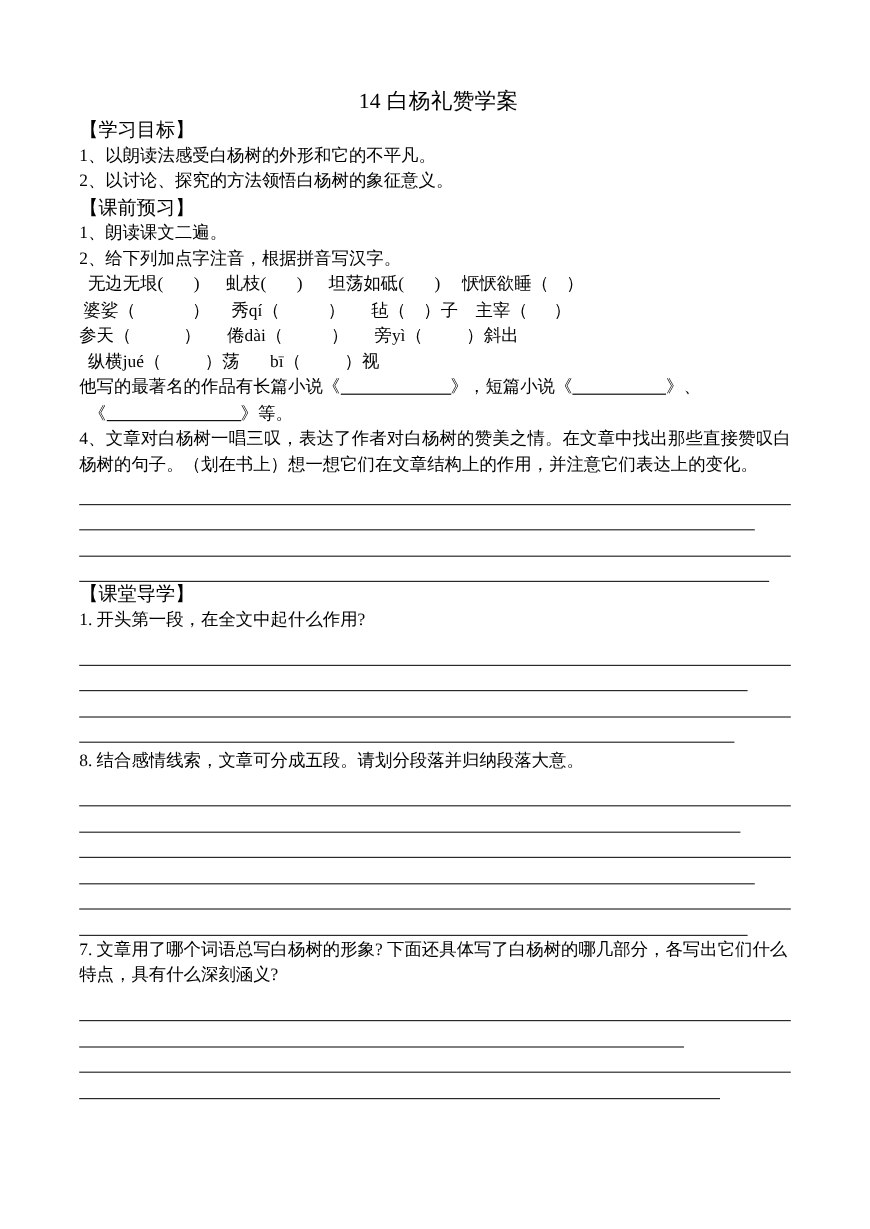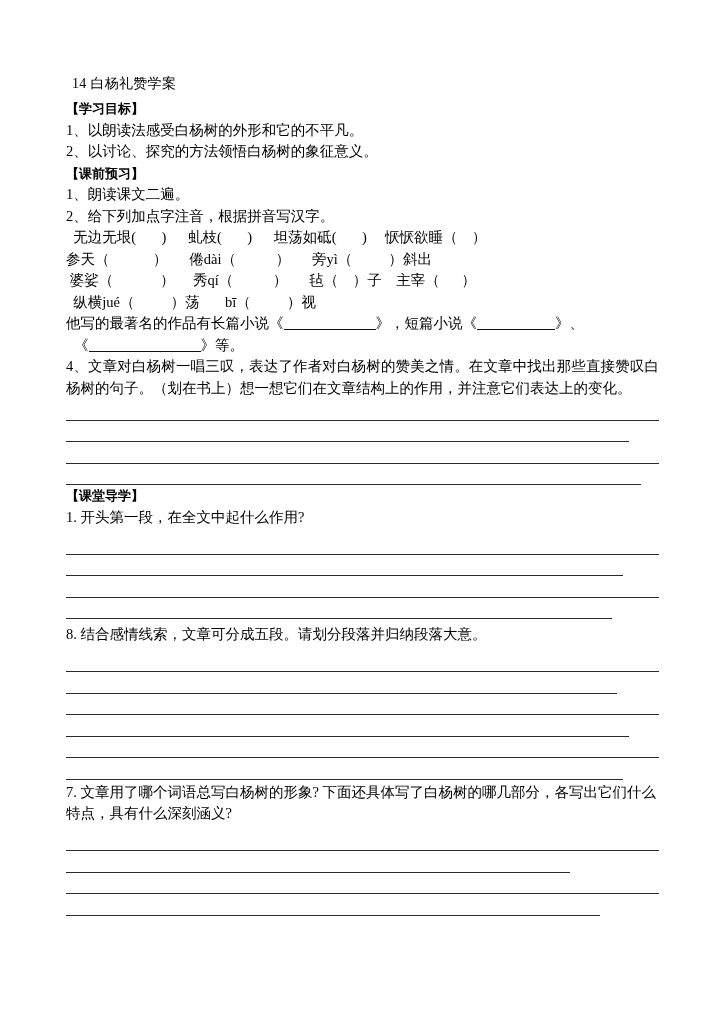--- a/index.html
+++ b/index.html
@@ -16,43 +16,43 @@
     overflow: hidden;
   }
   .page {
     width: 725px;
     height: 1024px;
     box-sizing: border-box;
     padding: 74px 66px 0 66px;
     position: relative;
   }
   .doc-title {
-    text-align: left;
-    font-size: 14px;
+    text-align: center;
+    font-size: 18px;
     line-height: 20px;
     margin: 0 0 4px 0;
     letter-spacing: 0.3px;
     padding-left: 6px;
   }
   .line {
     font-size: 14.5px;
     line-height: 21.5px;
     margin: 0;
     white-space: pre;
   }
   .line.wrap {
     white-space: normal;
     text-align: justify;
     text-justify: inter-character;
   }
   .section-head {
-    font-size: 13px;
+    font-size: 16px;
     line-height: 21.5px;
     margin: 0;
-    font-weight: bold;
+    font-weight: normal;
   }
   .indent2 { padding-left: 8px; }
   .blank-inline {
     display: inline-block;
     border-bottom: 1px solid #111;
     vertical-align: -2px;
   }
   
   .rules {
     margin: 0;
@@ -87,22 +87,22 @@
 
   <div class="section-head">【学习目标】</div>
   <div class="line">1、以朗读法感受白杨树的外形和它的不平凡。</div>
   <div class="line">2、以讨论、探究的方法领悟白杨树的象征意义。</div>
 
   <div class="section-head">【课前预习】</div>
   <div class="line">1、朗读课文二遍。</div>
   <div class="line">2、给下列加点字注音，根据拼音写汉字。</div>
 
   <div class="line">  无边无垠(       )      虬枝(       )      坦荡如砥(       )     恹恹欲睡（    ）</div>
+  <div class="line"> 婆娑（             ）     秀qí（           ）      毡（    ）子    主宰（      ）</div>
   <div class="line">参天（            ）      倦dài（           ）      旁yì（          ）斜出</div>
-  <div class="line"> 婆娑（             ）     秀qí（           ）      毡（    ）子    主宰（      ）</div>
   <div class="line">  纵横jué（          ）荡       bī（          ）视</div>
 
   <div class="q-text">
     <span>他写的最著名的作品有长篇小说《</span><span class="blank-inline" style="width:92px"></span><span>》，短篇小说《</span><span class="blank-inline" style="width:78px"></span><span>》、</span>
   </div>
   <div class="q-text indent2">
     <span>《</span><span class="blank-inline" style="width:112px"></span><span>》等。</span>
   </div>
 
   <div class="line wrap">4、文章对白杨树一唱三叹，表达了作者对白杨树的赞美之情。在文章中找出那些直接赞叹白杨树的句子。（划在书上）想一想它们在文章结构上的作用，并注意它们表达上的变化。</div>

